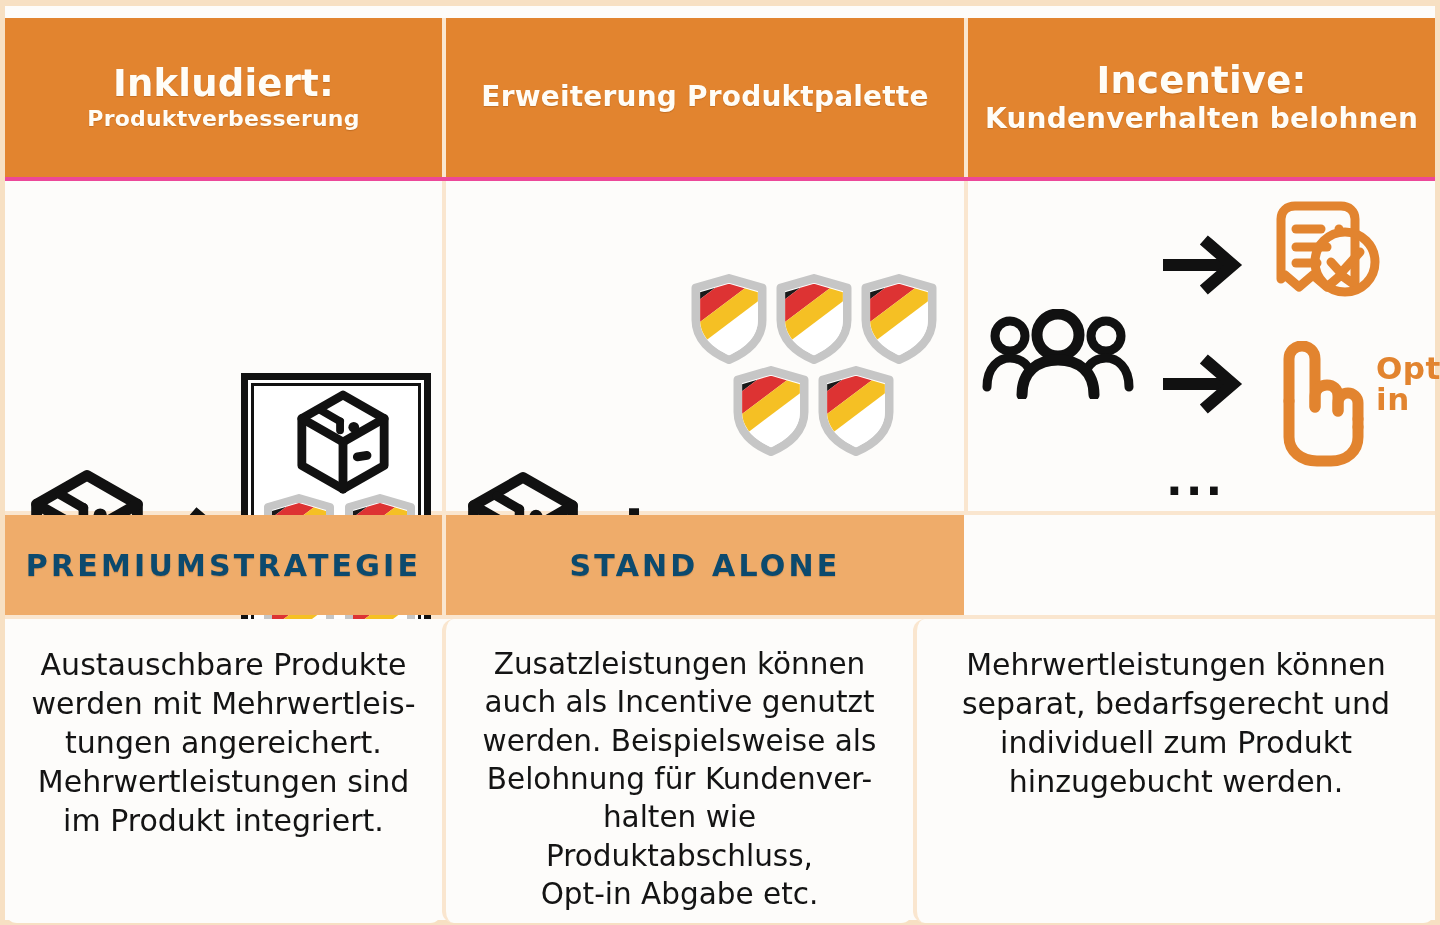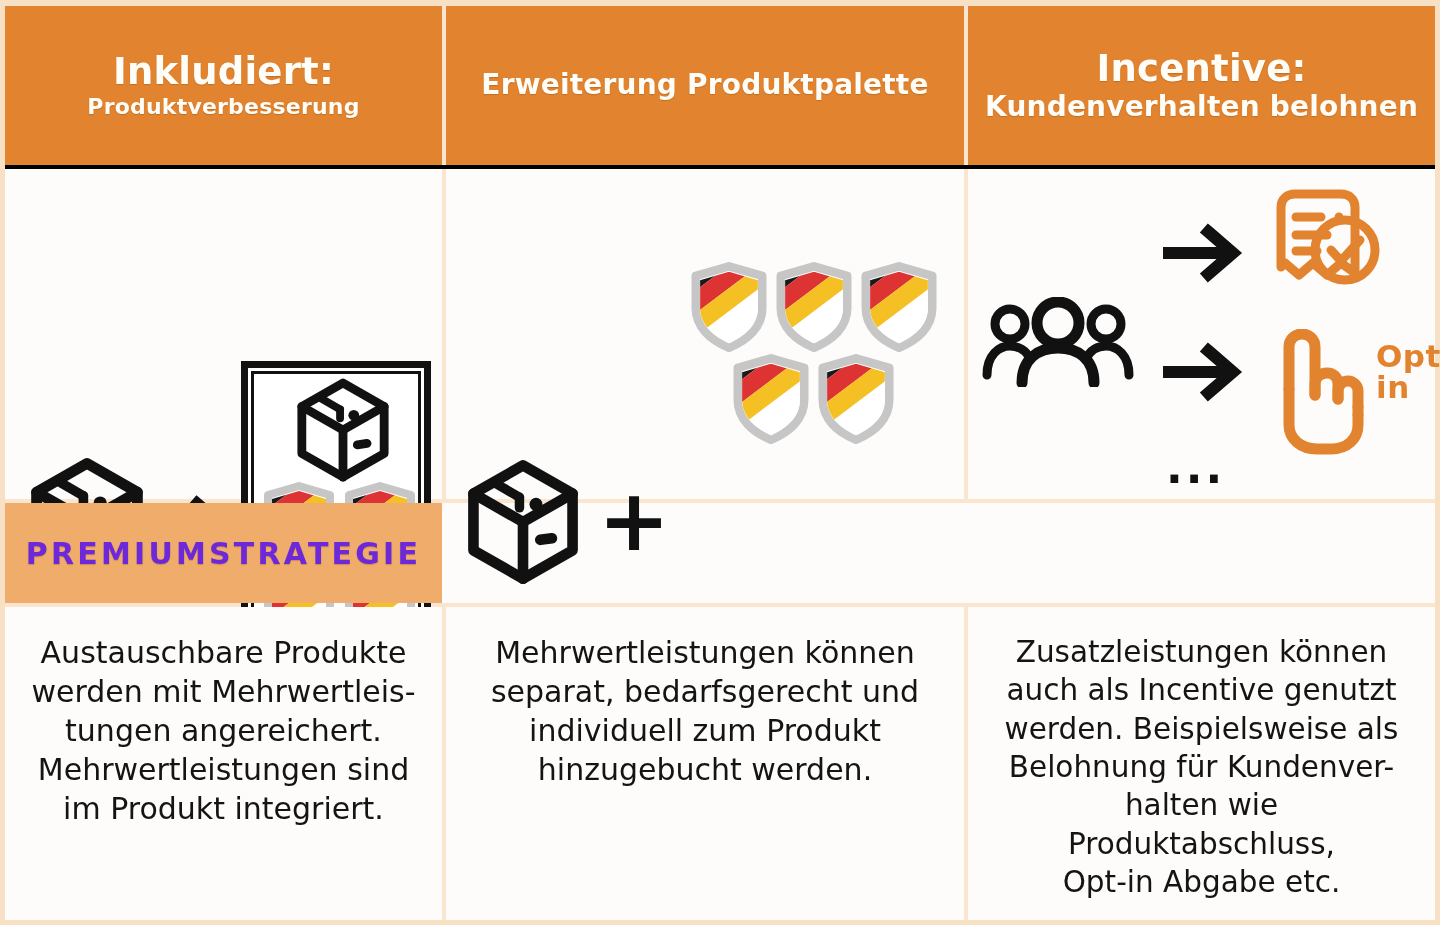--- a/index.html
+++ b/index.html
@@ -45,47 +45,48 @@
     font-weight: bold;
     letter-spacing: 0.2px;
     line-height: 1.16;
     text-shadow: 0 1px 1px rgba(120,60,10,0.30);
   }
   .hdr-line1 { font-size: 37px; }
   .hdr-line2 { font-size: 22px; }
   .col-2 .hdr-line2, .col-3 .hdr-line2 { font-size: 28px; }
 
   
-  .row-header { border-bottom: 4px solid #000000; }
+  .row-header { border-bottom: 4px solid #ec4899; margin-top: 12px; }
   .row-band   { border-top: 4px solid #fae6cf; border-bottom: 4px solid #fae6cf; }
 
   
   .row-icons { height: 330px; flex: 0 0 330px; }
   .row-icons .cell { background: #fdfcfa; }
   .icon-stage { position: relative; width: 100%; height: 100%; }
 
   
   .row-band { height: 108px; flex: 0 0 108px; }
   .row-band .cell {
     background: #efac6a;
     display: flex; align-items: center; justify-content: center;
   }
   .band-label {
-    color: #6d28d9;
+    color: #0c4a6e;
     font-size: 30px;
     font-weight: bold;
     letter-spacing: 3.2px;
     text-shadow: 0 1px 1px rgba(120,60,10,0.28);
   }
 
   
   .row-body { flex: 1 1 auto; }
   .row-body .cell {
     background: #fdfcfa;
     padding: 26px 22px 10px 22px;
+    border-radius: 12px;
   }
   .body-text {
     color: #141414;
     font-size: 30px;
     line-height: 1.30;
     text-align: center;
     font-weight: 500;
     white-space: pre-line;
   }
   .col-2 .body-text { font-size: 30px; }
@@ -418,39 +419,42 @@
         <div class="abs dots" style="left:198px; top:277px;">...</div>
 
       </div>
     </div>
   </div>
 
   <div class="row row-band">
     <div class="cell col-1">
       <div class="band-label">PREMIUMSTRATEGIE</div>
     </div>
+    <div class="cell col-2">
+      <div class="band-label">STAND ALONE</div>
+    </div>
   </div>
 
   <div class="row row-body">
     <div class="cell col-1">
       <div class="body-text">Austauschbare Produkte
 werden mit Mehrwertleis-
 tungen angereichert.
 Mehrwertleistungen sind
 im Produkt integriert.</div>
     </div>
-    <div class="cell col-2">
-      <div class="body-text">Mehrwertleistungen können
-separat, bedarfsgerecht und
-individuell zum Produkt
-hinzugebucht werden.</div>
-    </div>
     <div class="cell col-3">
       <div class="body-text">Zusatzleistungen können
 auch als Incentive genutzt
 werden. Beispielsweise als
 Belohnung für Kundenver-
 halten wie Produktabschluss,
 Opt-in Abgabe etc.</div>
     </div>
+    <div class="cell col-2">
+      <div class="body-text">Mehrwertleistungen können
+separat, bedarfsgerecht und
+individuell zum Produkt
+hinzugebucht werden.</div>
+    </div>
   </div>
 
 </div>
 
 </body></html>

